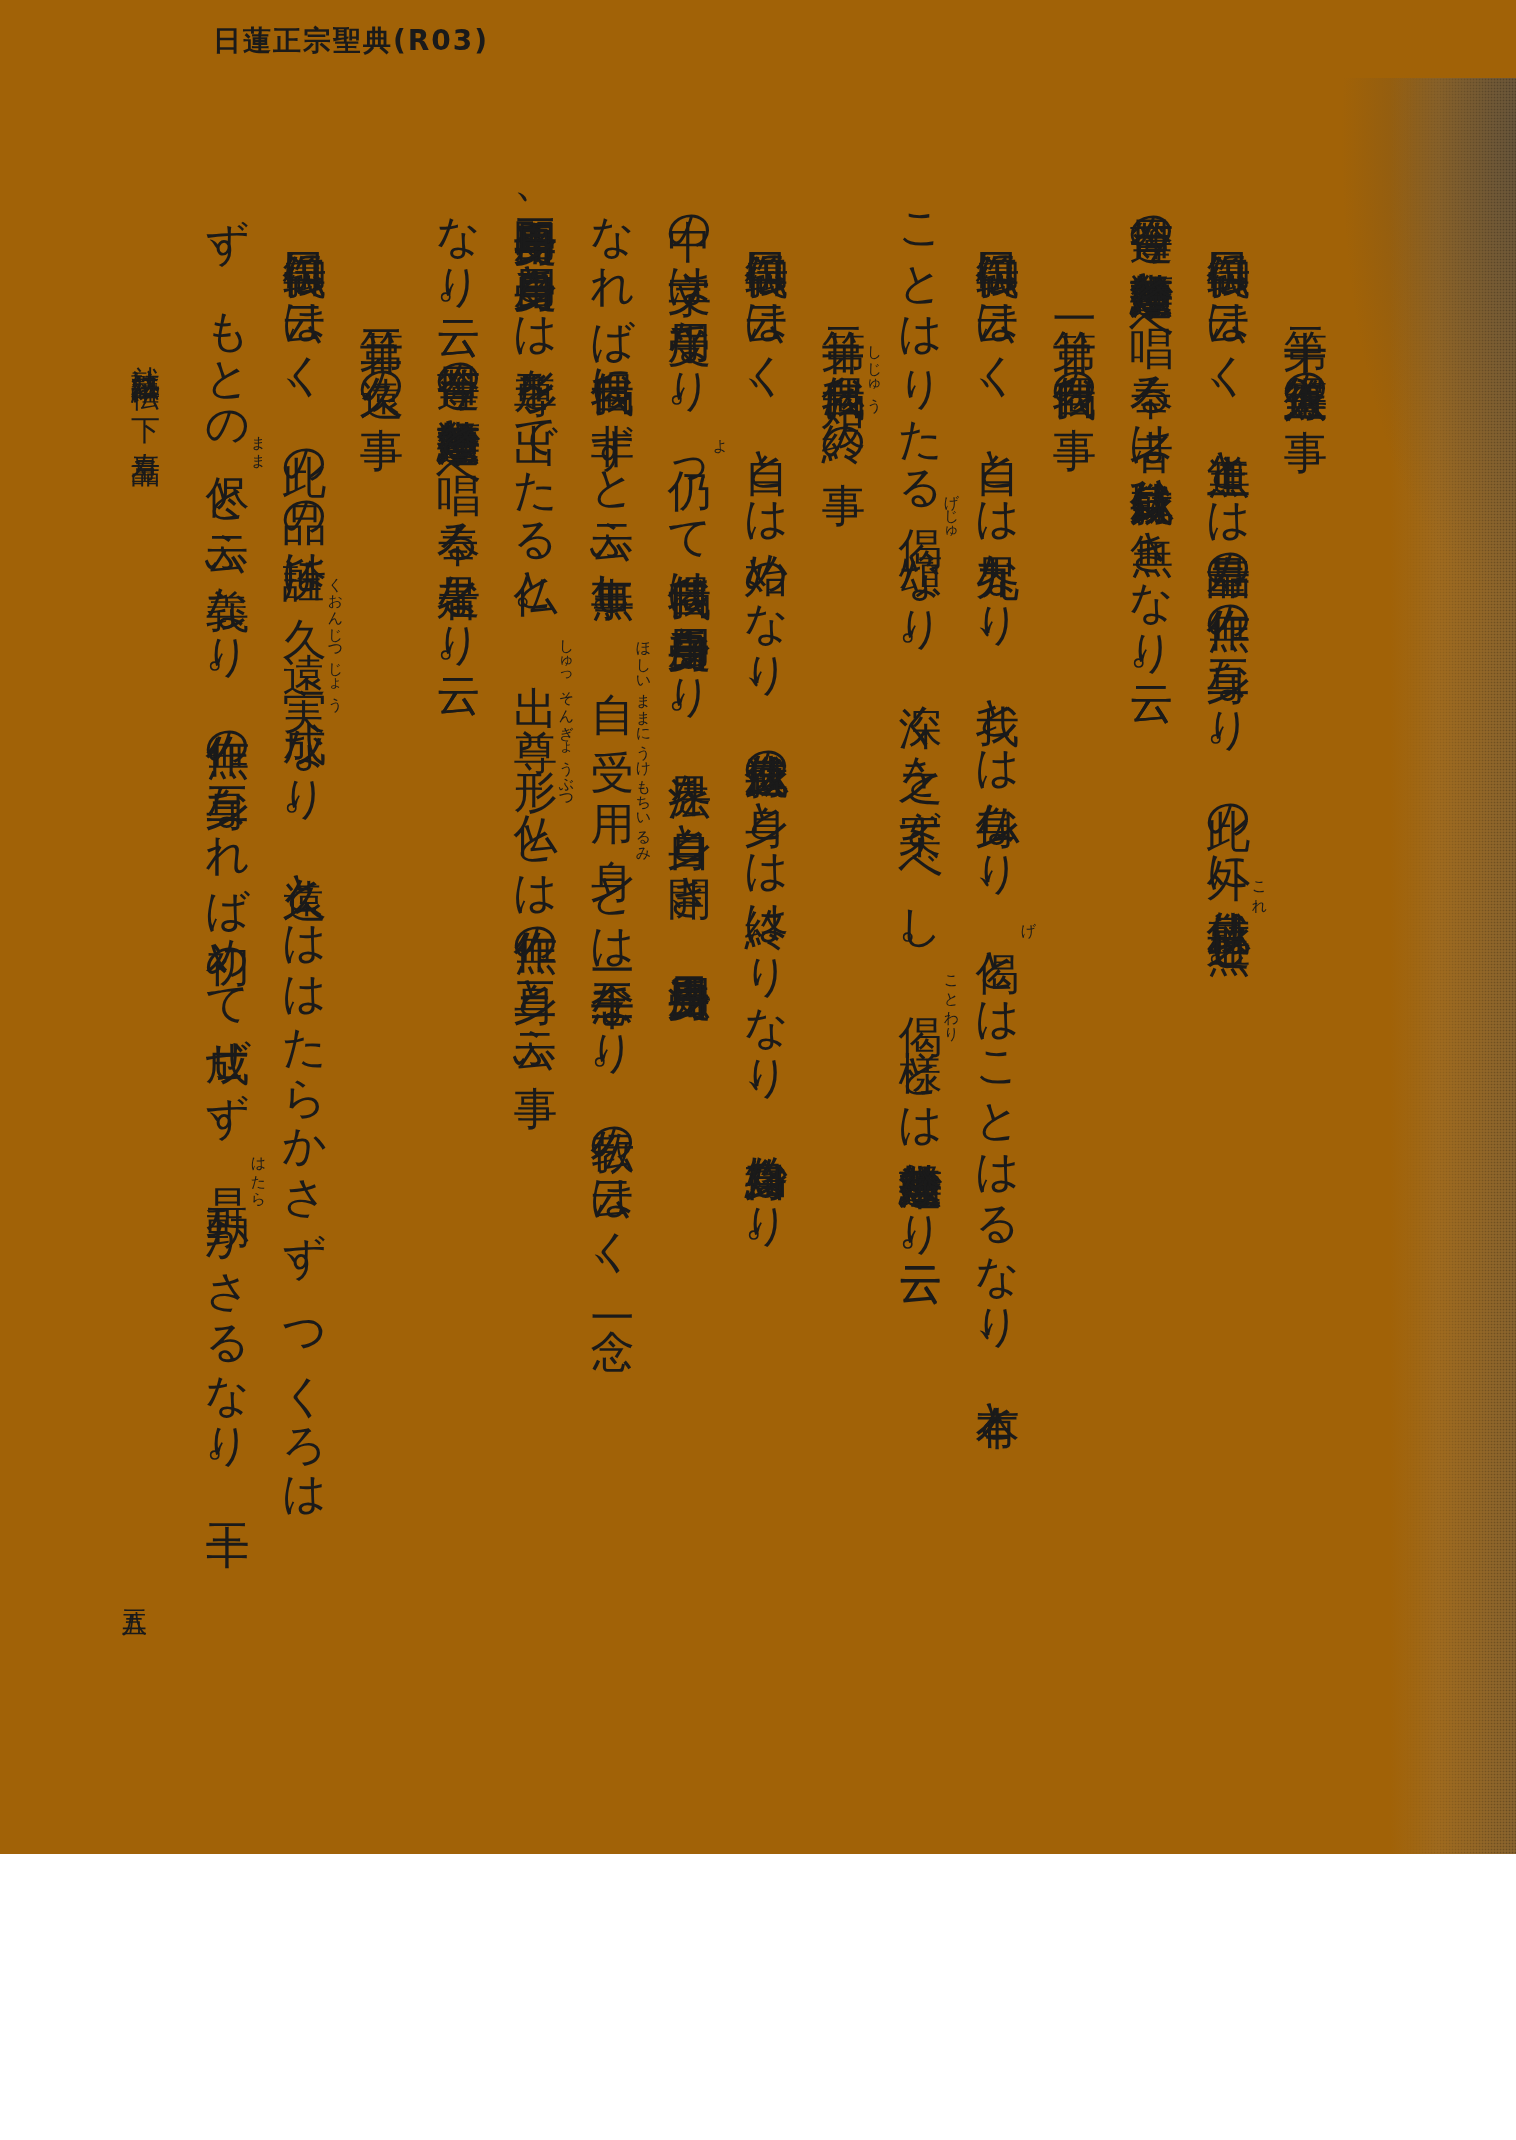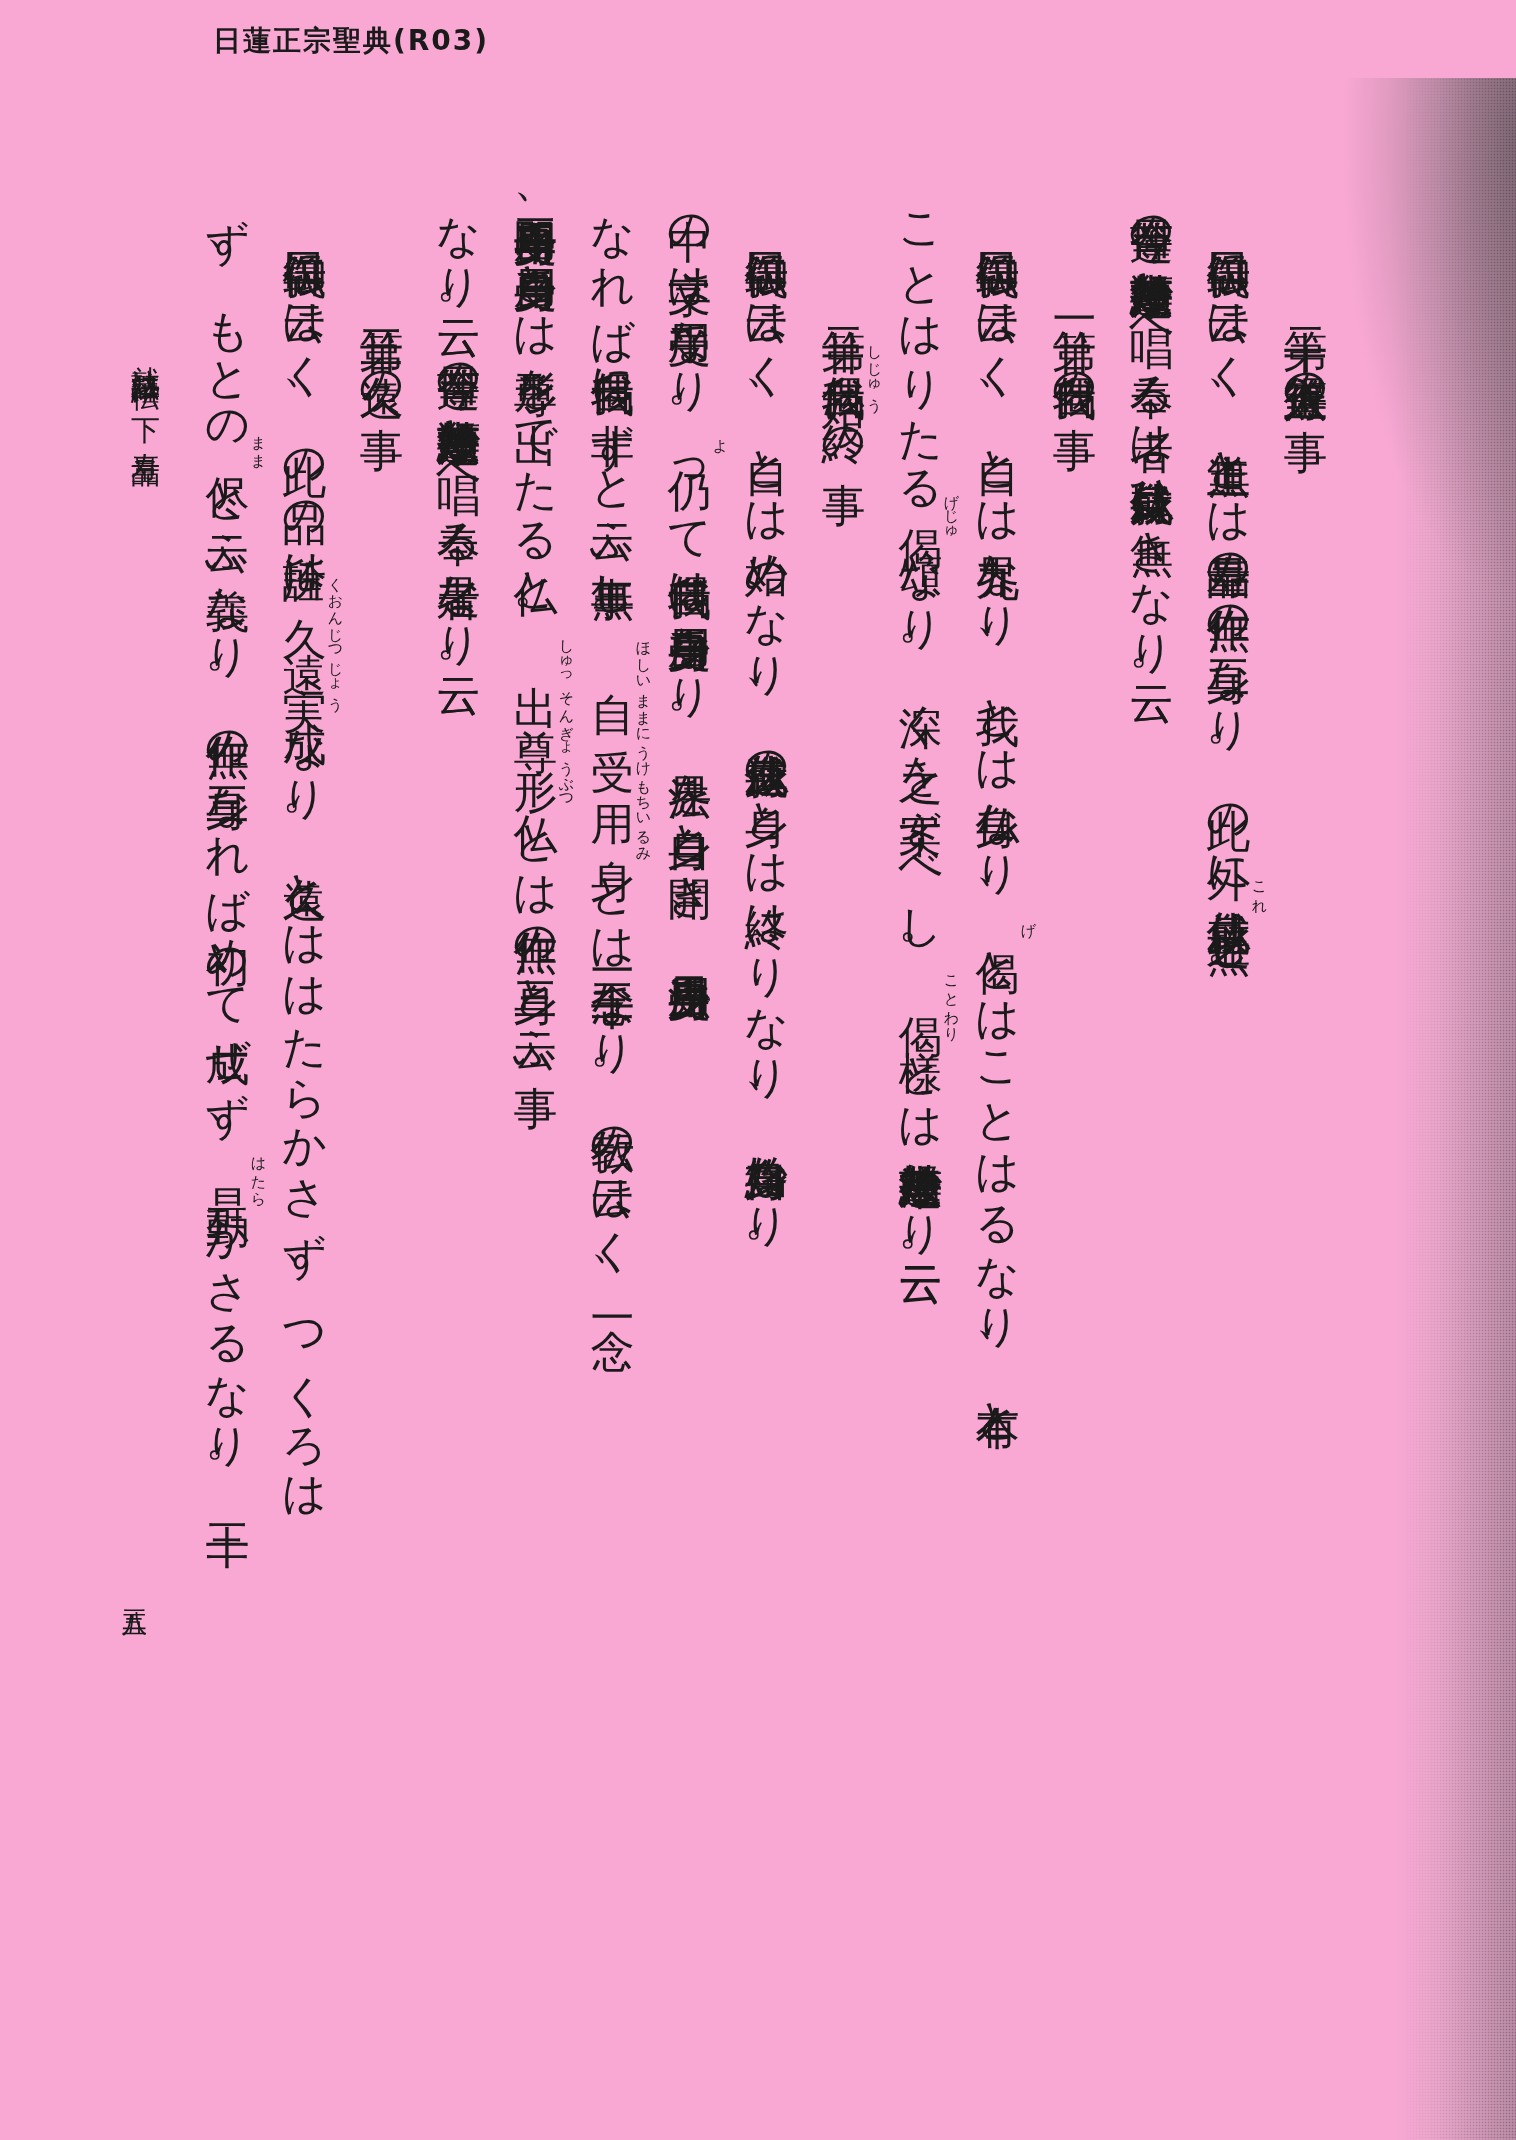--- a/index.html
+++ b/index.html
@@ -3,22 +3,22 @@
 <meta charset="utf-8">
 <style>
   html, body {
     margin: 0;
     padding: 0;
     background: #ffffff;
   }
   .page {
     position: relative;
     width: 1516px;
-    height: 2140px;
-    background: #f9a8d4;
+    height: 1854px;
+    background: #a16207;
     color: #1a1a1a;
     font-family: "DejaVu Serif", "Liberation Serif", serif;
     overflow: hidden;
   }
   
   .scan-edge {
     position: absolute;
     top: 78px;
     right: 0;
     width: 185px;

